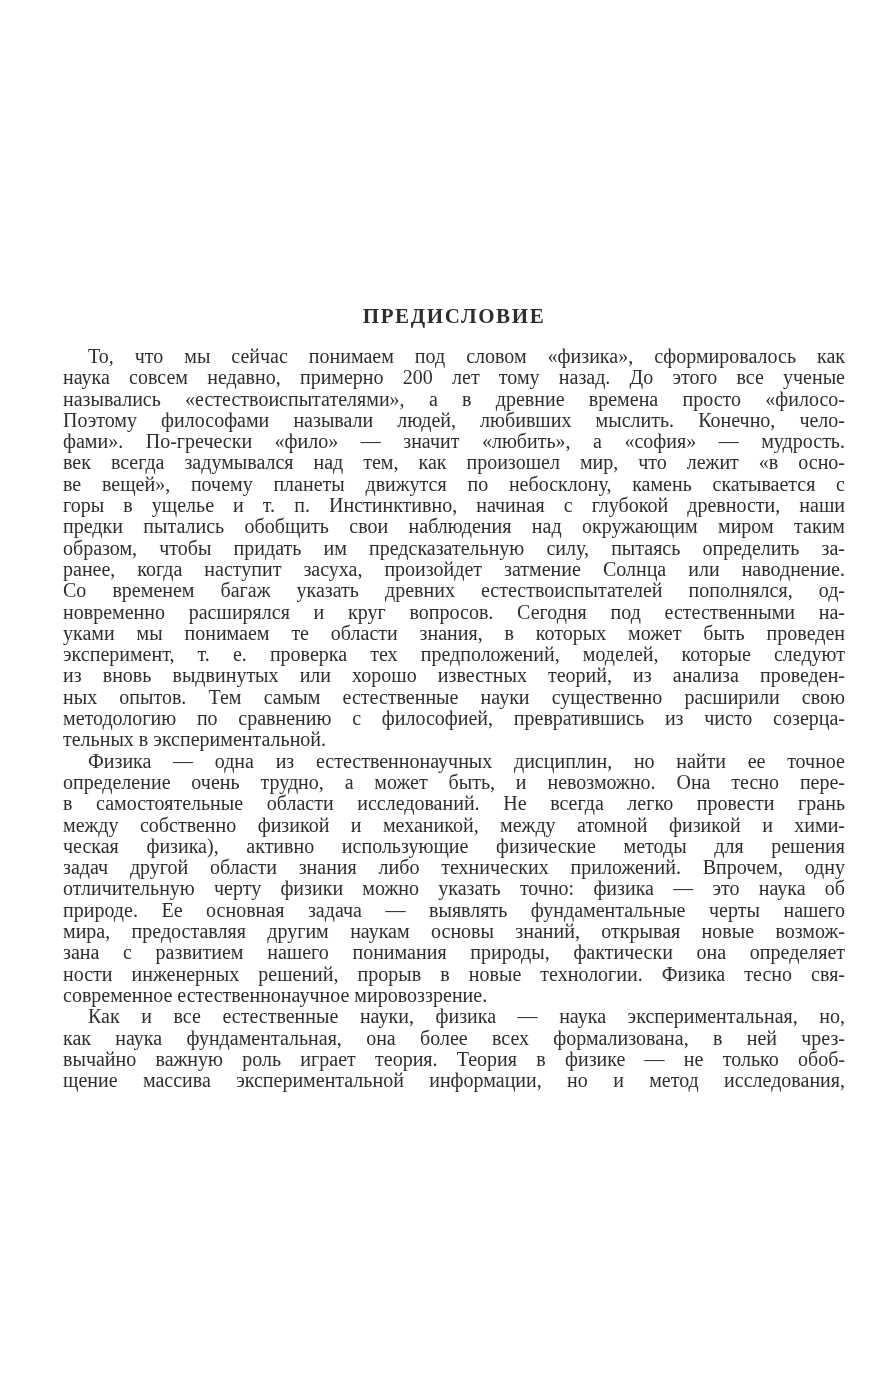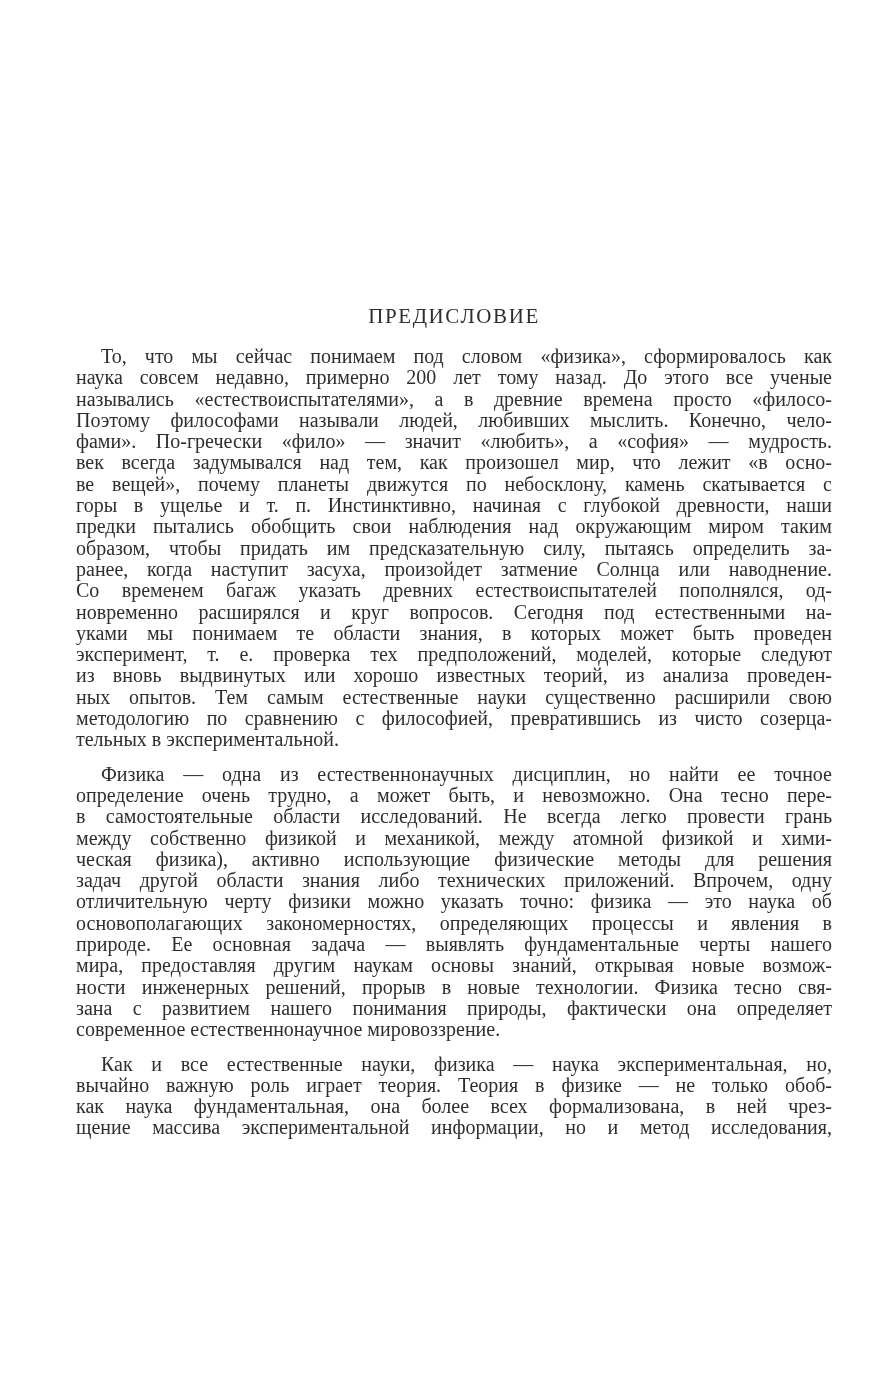--- a/index.html
+++ b/index.html
@@ -17,28 +17,28 @@
     color: #2e2e2e;
   }
   .textblock {
     position: absolute;
     left: 63px;
     top: 303px;
     width: 782px;
   }
   .title {
     font-size: 21px;
-    font-weight: 400;
+    font-weight: 700;
     letter-spacing: 1.6px;
     text-align: center;
     line-height: 26px;
     margin: 0 0 17px 0;
   }
   .para {
-    margin: 13px;
+    margin: 0;
     padding: 0;
   }
   .line {
     font-size: 20px;
     line-height: 21.3px;
     height: 21.3px;
     text-align: justify;
     text-align-last: justify;
     overflow: visible;
   }
@@ -78,28 +78,27 @@
           <div class="line last">тельных в экспериментальной.</div>
         </div>
         <div class="para">
           <div class="line first">Физика — одна из естественнонаучных дисциплин, но найти ее точное</div>
           <div class="line">определение очень трудно, а может быть, и невозможно. Она тесно пере-</div>
           <div class="line">в самостоятельные области исследований. Не всегда легко провести грань</div>
           <div class="line">между собственно физикой и механикой, между атомной физикой и хими-</div>
           <div class="line">ческая физика), активно использующие физические методы для решения</div>
           <div class="line">задач другой области знания либо технических приложений. Впрочем, одну</div>
           <div class="line">отличительную черту физики можно указать точно: физика — это наука об</div>
-          <div class="line">основополагающих закономерностях, определяющих процессы и явления в</div>
           <div class="line">природе. Ее основная задача — выявлять фундаментальные черты нашего</div>
           <div class="line">мира, предоставляя другим наукам основы знаний, открывая новые возмож-</div>
+          <div class="line">зана с развитием нашего понимания природы, фактически она определяет</div>
           <div class="line">ности инженерных решений, прорыв в новые технологии. Физика тесно свя-</div>
-          <div class="line">зана с развитием нашего понимания природы, фактически она определяет</div>
           <div class="line last">современное естественнонаучное мировоззрение.</div>
         </div>
         <div class="para">
           <div class="line first">Как и все естественные науки, физика — наука экспериментальная, но,</div>
+          <div class="line">как наука фундаментальная, она более всех формализована, в ней чрез-</div>
           <div class="line">вычайно важную роль играет теория. Теория в физике — не только обоб-</div>
-          <div class="line">как наука фундаментальная, она более всех формализована, в ней чрез-</div>
           <div class="line">щение массива экспериментальной информации, но и метод исследования,</div>
         </div>
       </div>
   </div>
 </div>
 
 </body></html>

